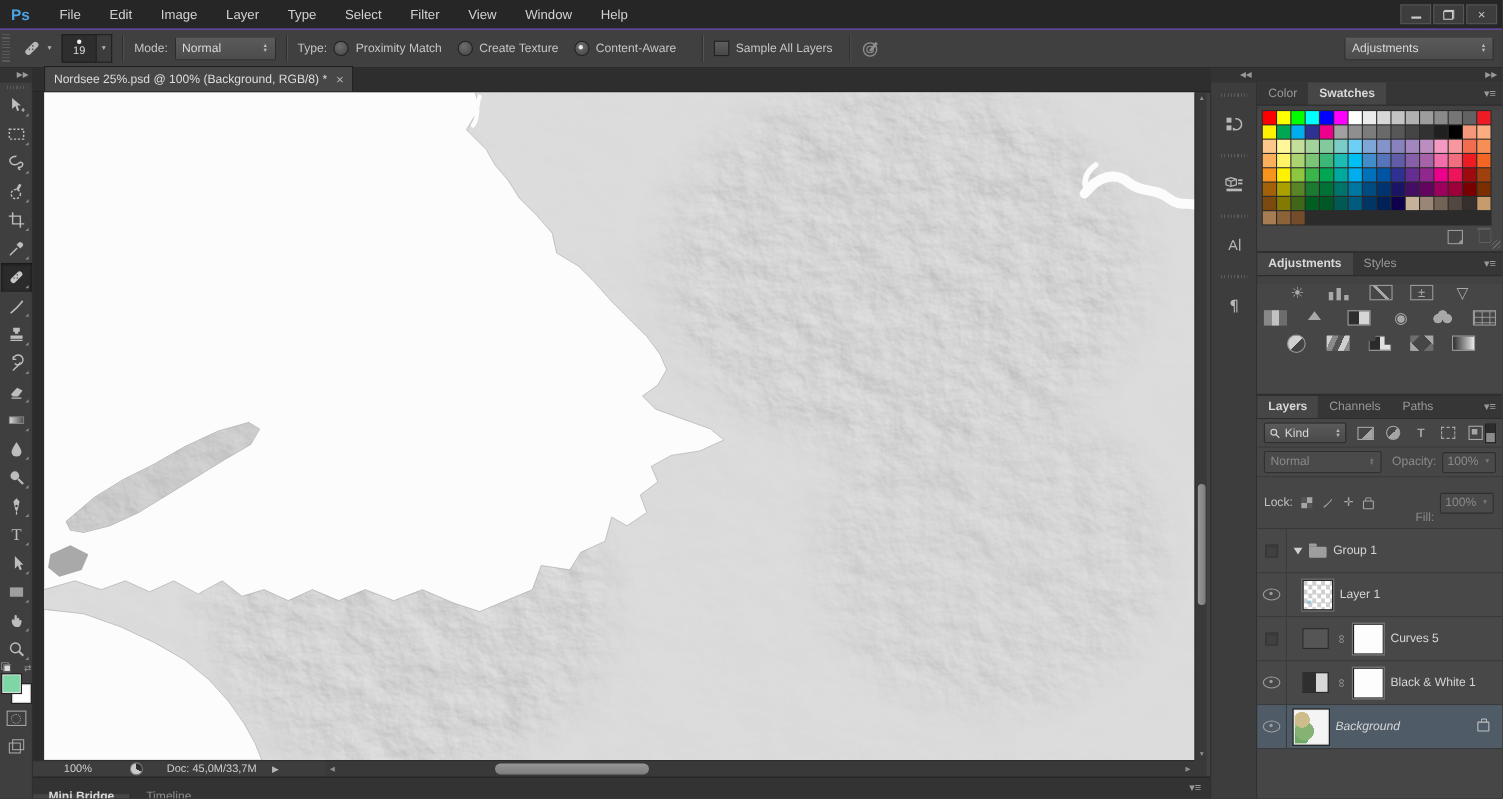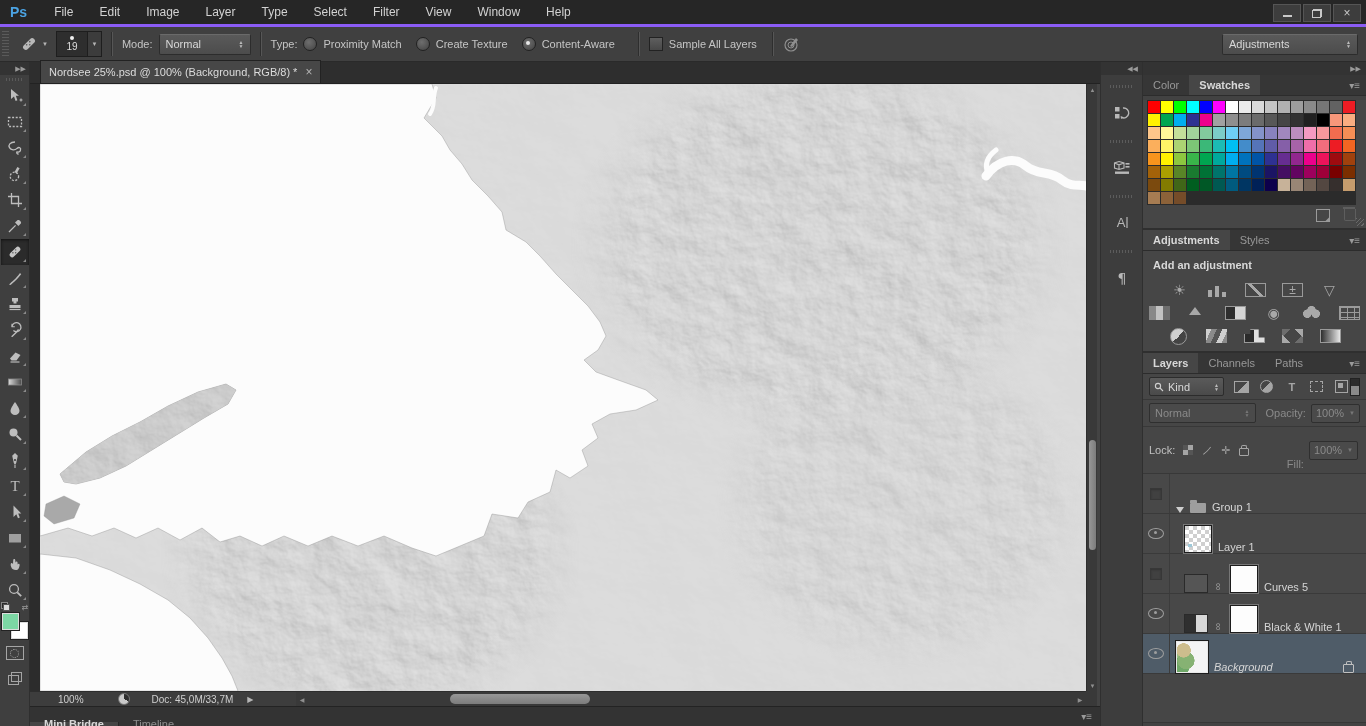--- a/index.html
+++ b/index.html
@@ -1,21 +1,21 @@
 <!DOCTYPE html>
 <html><head>
 <meta charset="utf-8">
 <style>
   html,body{margin:0;padding:0;background:#222;}
   #app{position:relative;width:1366px;height:726px;background:#434343;overflow:hidden;
        font-family:"Liberation Sans","DejaVu Sans",sans-serif;font-size:11px;color:#cfcfcf;
        -webkit-user-select:none;user-select:none;}
   
   #menu-bar{position:absolute;left:0;top:0;width:1366px;height:27px;background:#262626;
-            display:flex;align-items:center;border-bottom:3px solid #8b5cf6;box-sizing:border-box;}
+            display:flex;align-items:center;border-bottom:1px solid #8b5cf6;box-sizing:border-box;}
   #ps-logo{font-weight:bold;font-size:14px;color:#4ba3e3;margin:0 14px 0 10px;}
   .menu-item{padding:0 13px;font-size:12px;color:#d2d2d2;line-height:26px;cursor:default;}
   #win-controls{position:absolute;right:5px;top:4px;display:flex;gap:2px;}
   .win-btn{width:28px;height:18px;background:#3d3d3d;border:1px solid #555;box-sizing:border-box;
            display:flex;align-items:center;justify-content:center;color:#c9c9c9;font-size:12px;}
   .win-min-glyph{width:9px;height:2px;background:#c9c9c9;margin-top:6px;}
   .win-restore-glyph{position:relative;width:10px;height:9px;}
   .win-restore-glyph::before{content:"";position:absolute;right:0;top:0;width:7px;height:6px;border:1px solid #c9c9c9;}
   .win-restore-glyph::after{content:"";position:absolute;left:0;bottom:0;width:7px;height:6px;border:1px solid #c9c9c9;background:#3d3d3d;}
   
@@ -180,21 +180,21 @@
   .li-lock::before{content:"";position:absolute;left:1px;top:-4px;width:4px;height:3px;border:1px solid #a5a5a5;border-bottom:none;border-radius:2px 2px 0 0;}
   .li-move{color:#a5a5a5;font-size:11px;line-height:10px;}
   
   #layer-list{background:#3f3f3f;}
   .layer-item{height:39px;display:flex;align-items:stretch;background:#484848;border-bottom:1px solid #3a3a3a;}
   .layer-item.selected{background:#4f5c68;}
   .vis-cell{width:26px;border-right:1px solid #3c3c3c;display:flex;align-items:center;justify-content:center;flex:0 0 auto;}
   .eye{position:relative;width:14px;height:9px;border:1px solid #9e9e9e;border-radius:50%;}
   .eye::after{content:"";position:absolute;left:4.5px;top:2px;width:3px;height:3px;border-radius:50%;background:#9e9e9e;}
   .vis-empty{width:10px;height:10px;border:1px solid #373737;background:#414141;box-shadow:inset 0 1px 2px #333;}
-  .layer-content{display:flex;align-items:flex-end;flex:1;gap:6px;padding-left:6px;color:#d5d5d5;}
+  .layer-content{display:flex;align-items:center;flex:1;gap:6px;padding-left:6px;color:#d5d5d5;}
   .indent{padding-left:14px;}
   .tri-down{width:0;height:0;border-left:4px solid transparent;border-right:4px solid transparent;border-top:6px solid #cfcfcf;}
   .folder{position:relative;width:16px;height:10px;background:#9e9e9e;border-radius:1px;margin-top:3px;}
   .folder::before{content:"";position:absolute;left:0;top:-3px;width:7px;height:3px;background:#9e9e9e;border-radius:1px 1px 0 0;}
   .thumb-checker{width:26px;height:26px;border:1px solid #1c1c1c;outline:1px solid #777;
                  background:repeating-conic-gradient(#fff 0 25%,#cfcfcf 25% 50%) 0 0/8px 8px;position:relative;}
   .thumb-checker::after{content:"";position:absolute;left:3px;bottom:5px;width:4px;height:3px;background:#9ec8d8;}
   .adj-thumb{width:22px;height:17px;border:1px solid #2a2a2a;background:#555;}
   .adj-thumb.curves{background:linear-gradient(#666 1px,transparent 1px) 0 0/100% 5px #585858,
                     linear-gradient(45deg,transparent 42%,#c9c9c9 46% 54%,transparent 58%) #585858;}
@@ -731,21 +731,20 @@
     </div>
 
     <div style="height:2px;background:#2f2f2f;"></div>
 
     <div class="panel-tabbar" id="adj-tabbar">
         <span class="panel-tab active">Adjustments</span>
         <span class="panel-tab">Styles</span>
         <span class="panel-menu">▾≡</span>
       </div>
     <div class="panel-body" style="height:100px;">
-      <div id="adj-heading">Add an adjustment</div>
       <div id="adj-rows">
           <div class="adj-row">
             <span class="adj">☀</span>
             <span class="adj">
               <span class="adj-tile adj-levels"></span>
             </span>
             <span class="adj">
               <span class="adj-tile adj-curves"></span>
             </span>
             <span class="adj-tile" style="display: flex; align-items: center; justify-content: center; color: rgb(168, 168, 168); font-size: 12px;">±</span>

